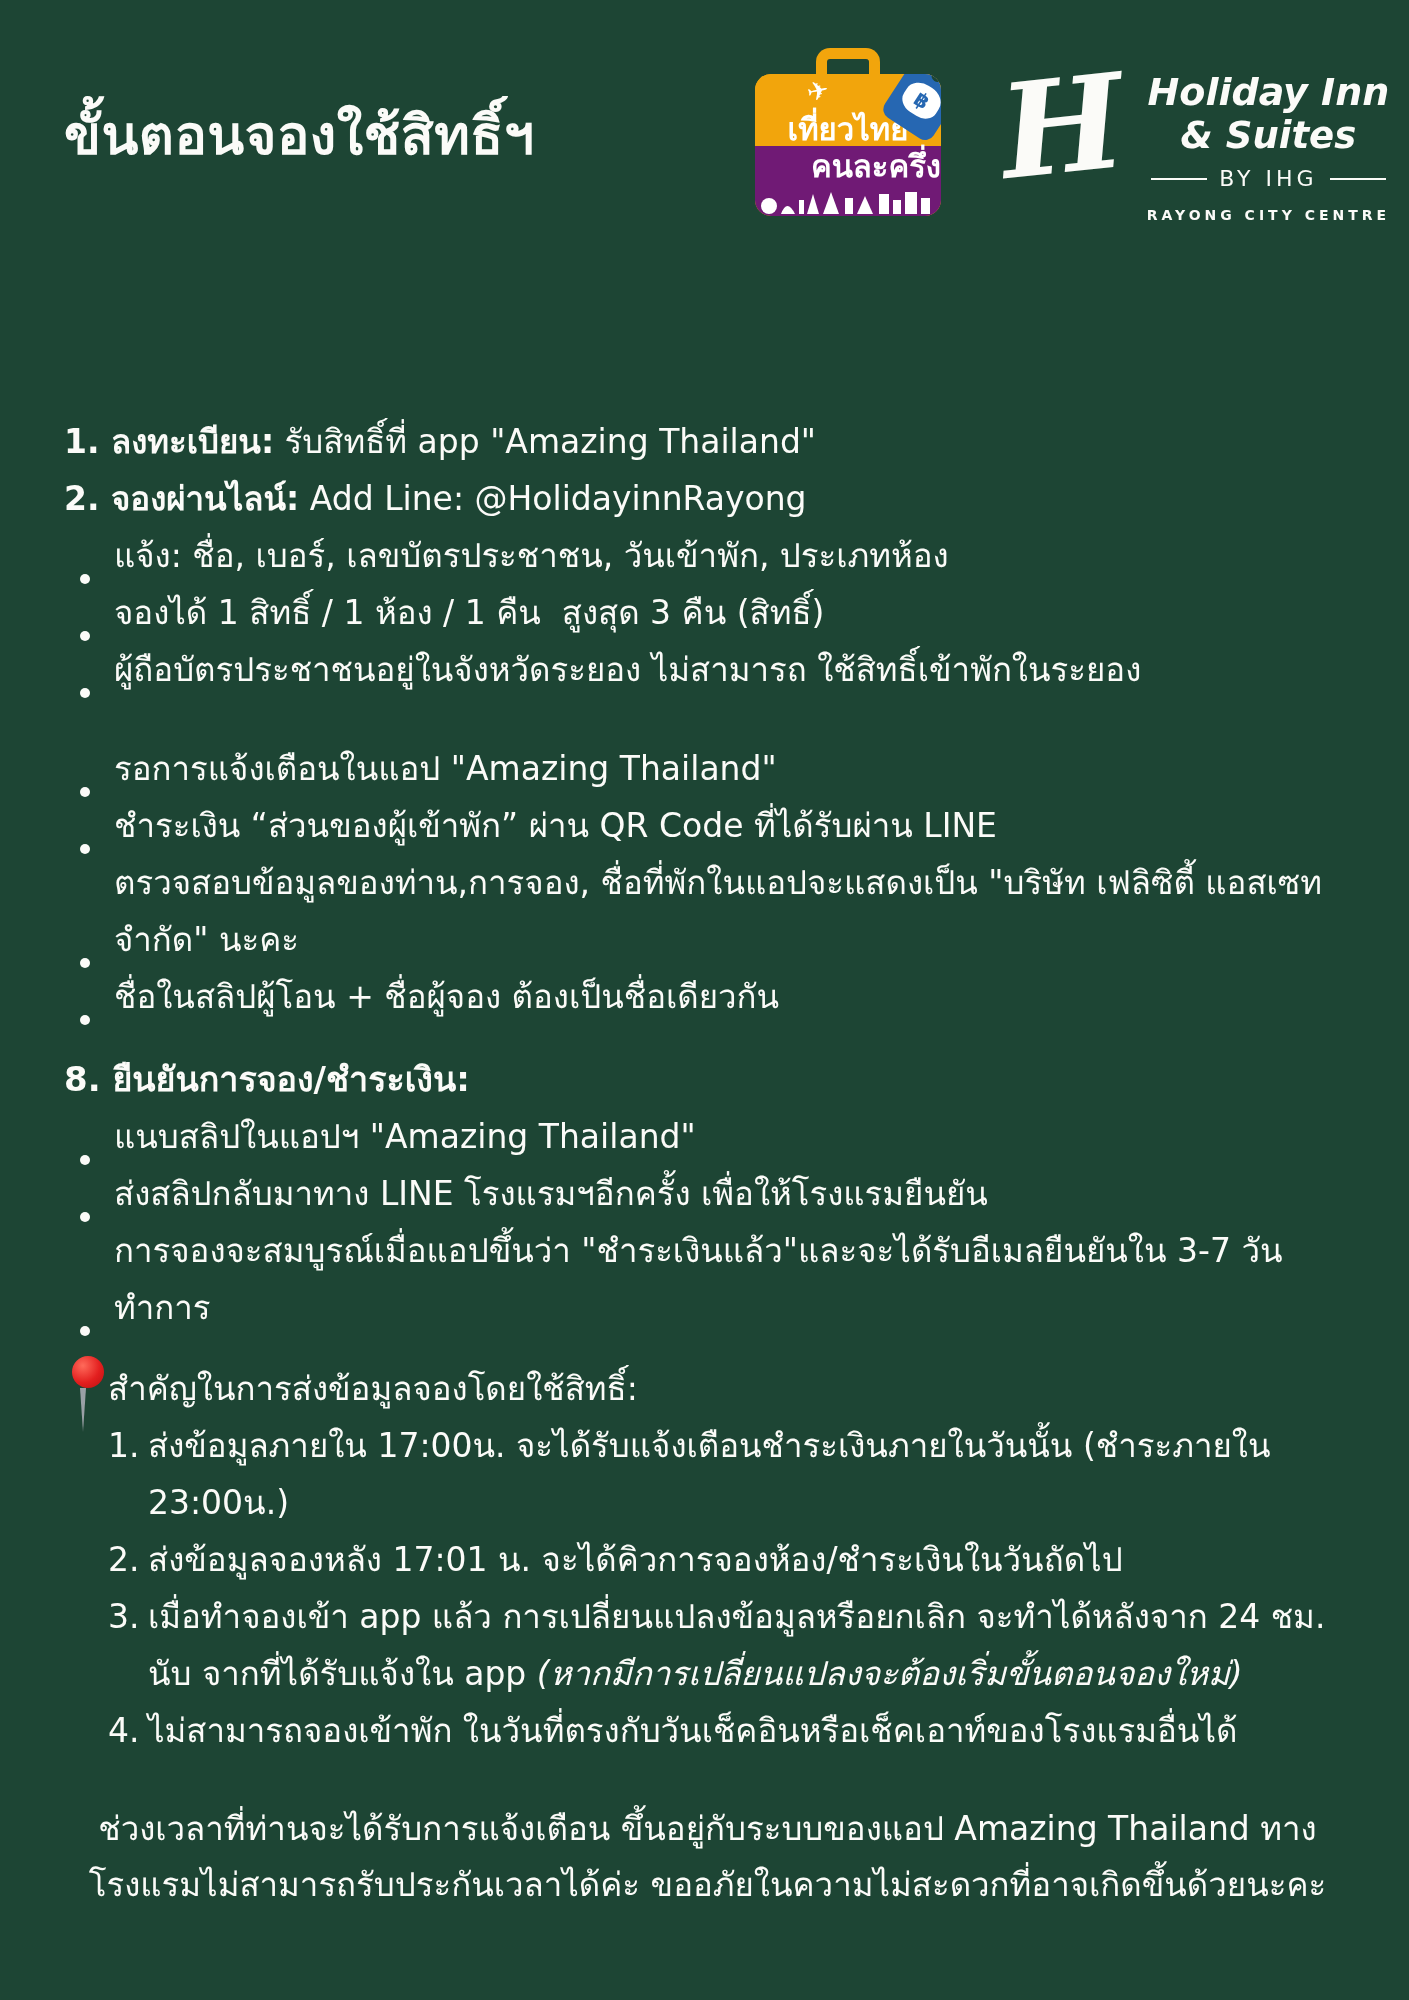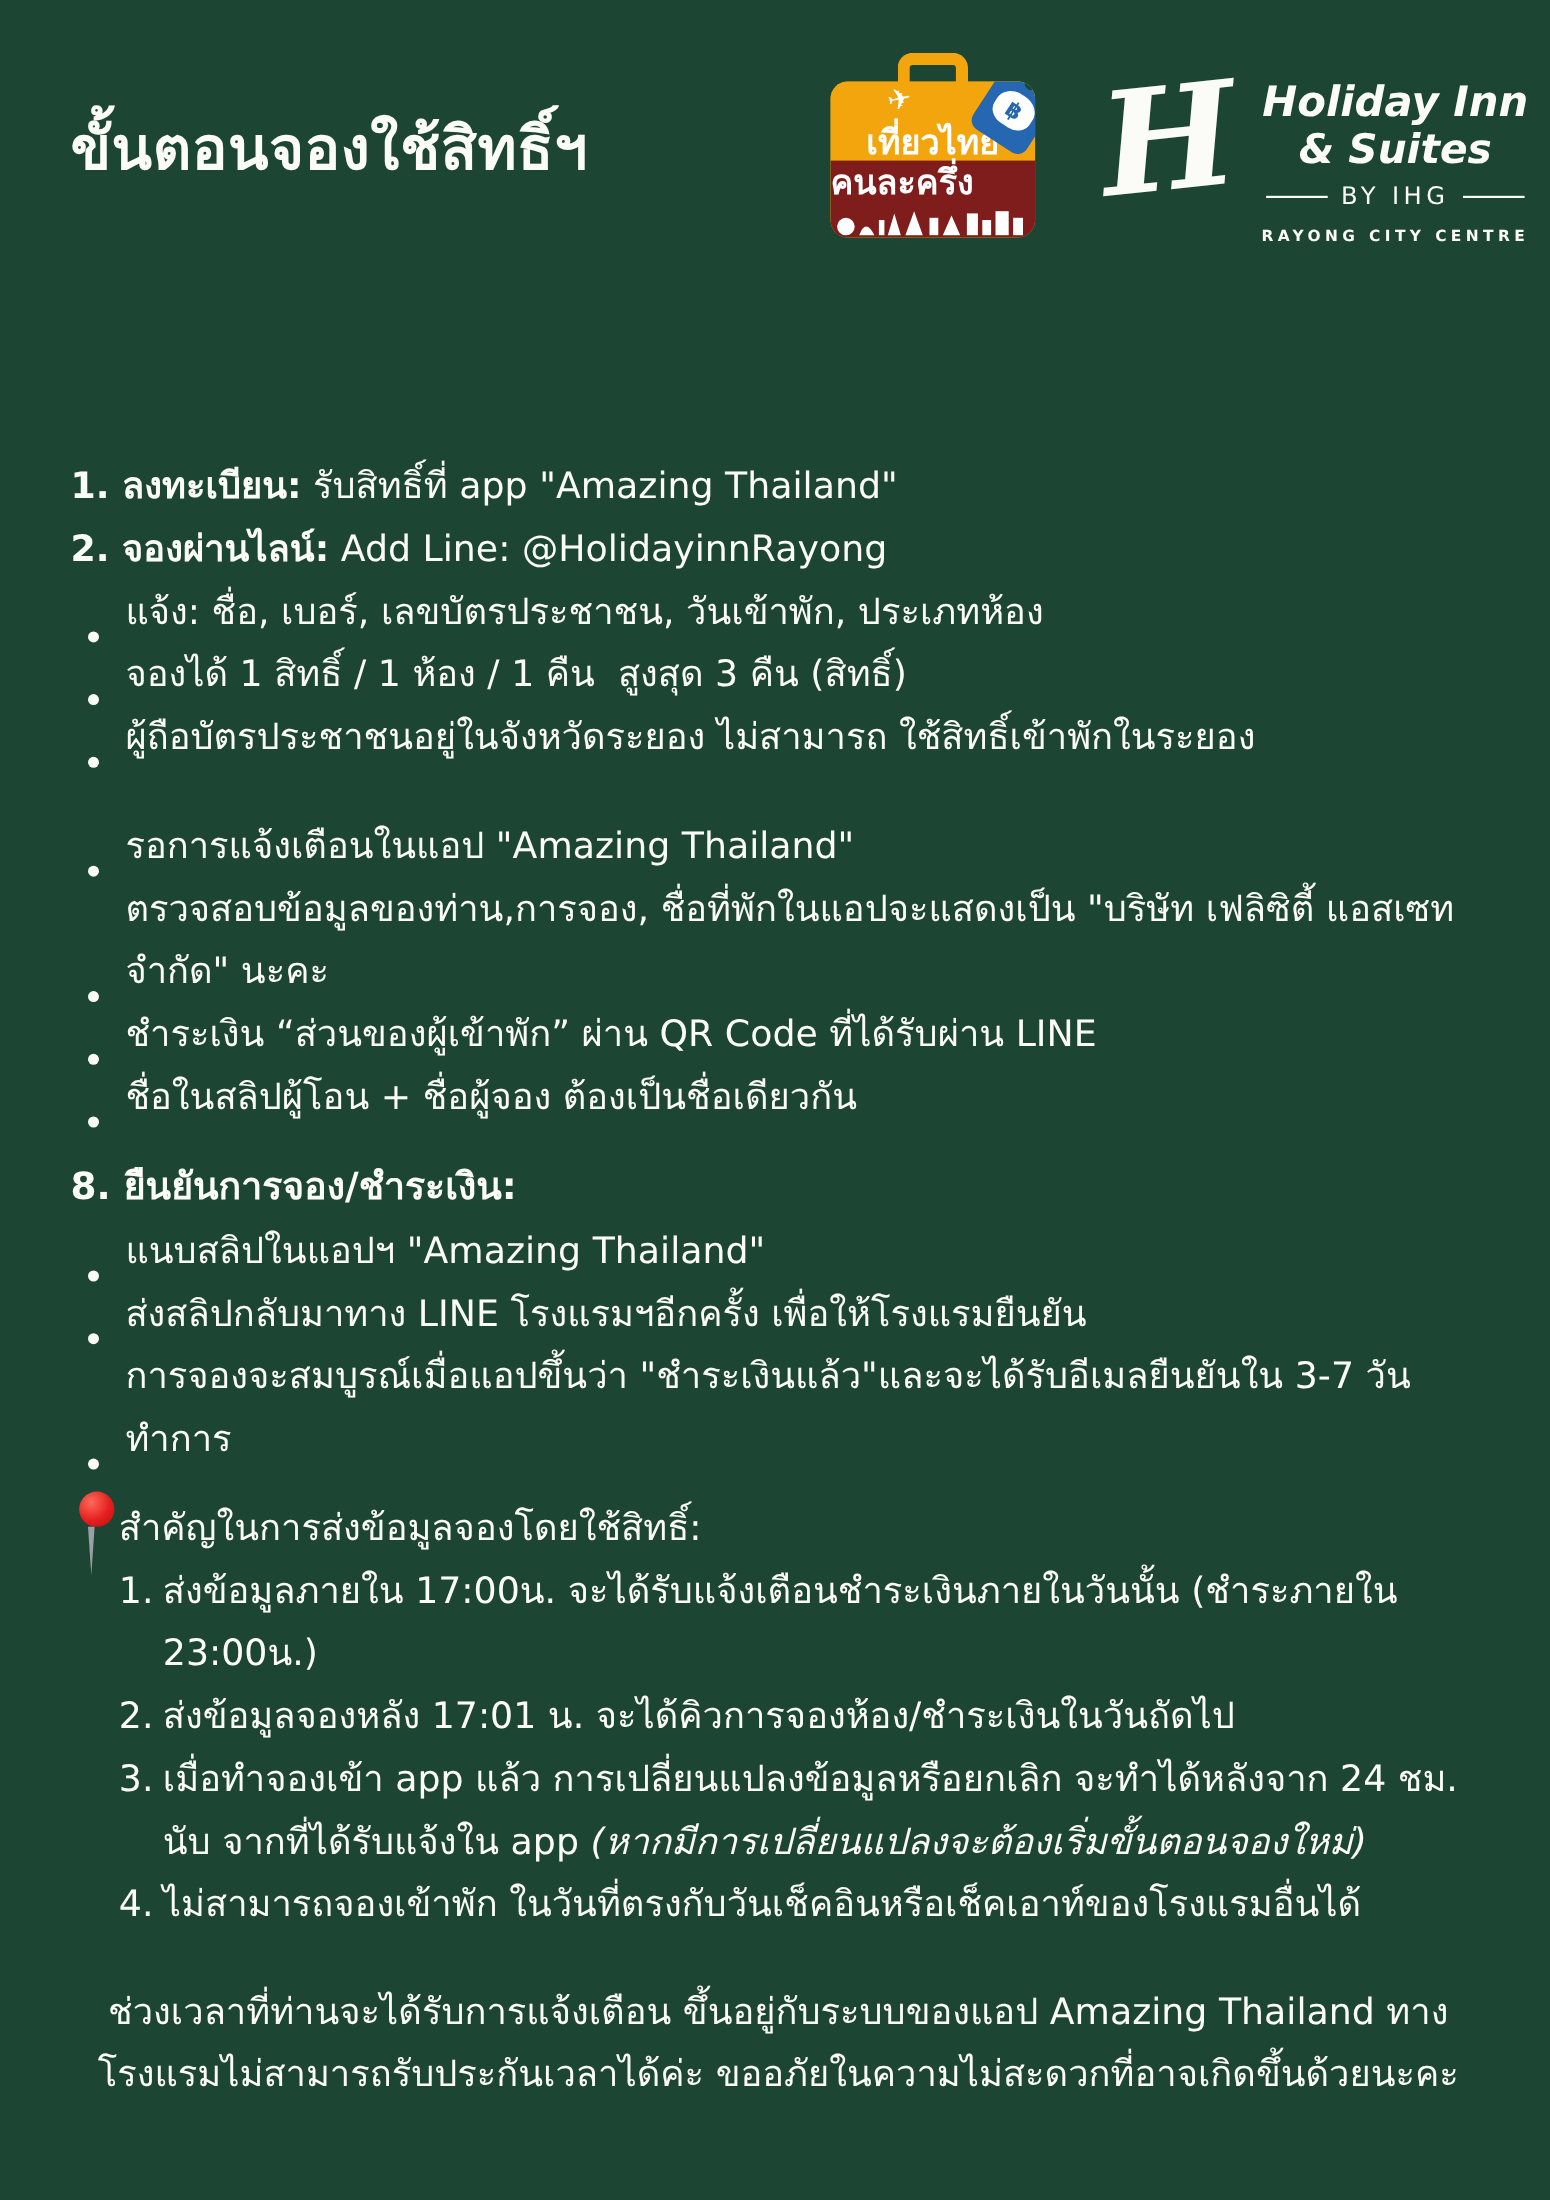--- a/index.html
+++ b/index.html
@@ -28,21 +28,21 @@
     border-radius:14px 14px 0 0;
   }
   .cl-body {
     width:186px; height:142px; margin:-4px auto 0;
     border-radius:16px; overflow:hidden; background:#f2a50c;
     position:relative;
   }
   .cl-top { height:72px; background:#f2a50c; text-align:center; position:relative; }
   .cl-plane { position:absolute; left:52px; top:2px; color:#ffffff; font-size:26px; transform:rotate(-12deg); }
   .cl-top-text { position:absolute; left:0; right:0; top:30px; color:#fff; font-weight:700; font-size:31px; }
-  .cl-bottom { height:70px; background:#7f1d1d; text-align:left; position:relative; }
+  .cl-bottom { height:70px; background:#701a75; text-align:right; position:relative; }
   .cl-bottom-text { color:#fff; font-weight:700; font-size:31px; line-height:40px; }
   .cl-sil { position:absolute; bottom:2px; left:0; width:100%; height:24px; }
   .cl-tag {
     position:absolute; right:-12px; top:-14px;
     width:58px; height:74px; background:#2667b2;
     border-radius:10px; transform:rotate(33deg);
     display:flex; align-items:center; justify-content:center;
   }
   .cl-tag-hole {
     position:absolute; top:6px; left:50%; margin-left:-6px;
@@ -182,24 +182,24 @@
         <span class="bullet-text">ผู้ถือบัตรประชาชนอยู่ในจังหวัดระยอง ไม่สามารถ ใช้สิทธิ์เข้าพักในระยอง</span>
       </div>
   </div>
 
   <div class="sec">
     <div class="bullets">
       <div class="bullet">
           <span class="bullet-text">รอการแจ้งเตือนในแอป "Amazing Thailand"</span>
         </div>
       <div class="bullet">
+          <span class="bullet-text">ชำระเงิน “ส่วนของผู้เข้าพัก” ผ่าน QR Code ที่ได้รับผ่าน LINE</span>
+        </div>
+      <div class="bullet">
           <span class="bullet-text">ตรวจสอบข้อมูลของท่าน,การจอง, ชื่อที่พักในแอปจะแสดงเป็น "บริษัท เฟลิซิตี้ แอสเซท จำกัด" นะคะ</span>
-        </div>
-      <div class="bullet">
-          <span class="bullet-text">ชำระเงิน “ส่วนของผู้เข้าพัก” ผ่าน QR Code ที่ได้รับผ่าน LINE</span>
         </div>
       <div class="bullet">
           <span class="bullet-text">ชื่อในสลิปผู้โอน + ชื่อผู้จอง ต้องเป็นชื่อเดียวกัน</span>
         </div>
     </div>
   </div>
 
   <div class="sec sec4">
     <div class="sec-header">8. ยืนยันการจอง/ชำระเงิน:</div>
     <div class="bullets">

